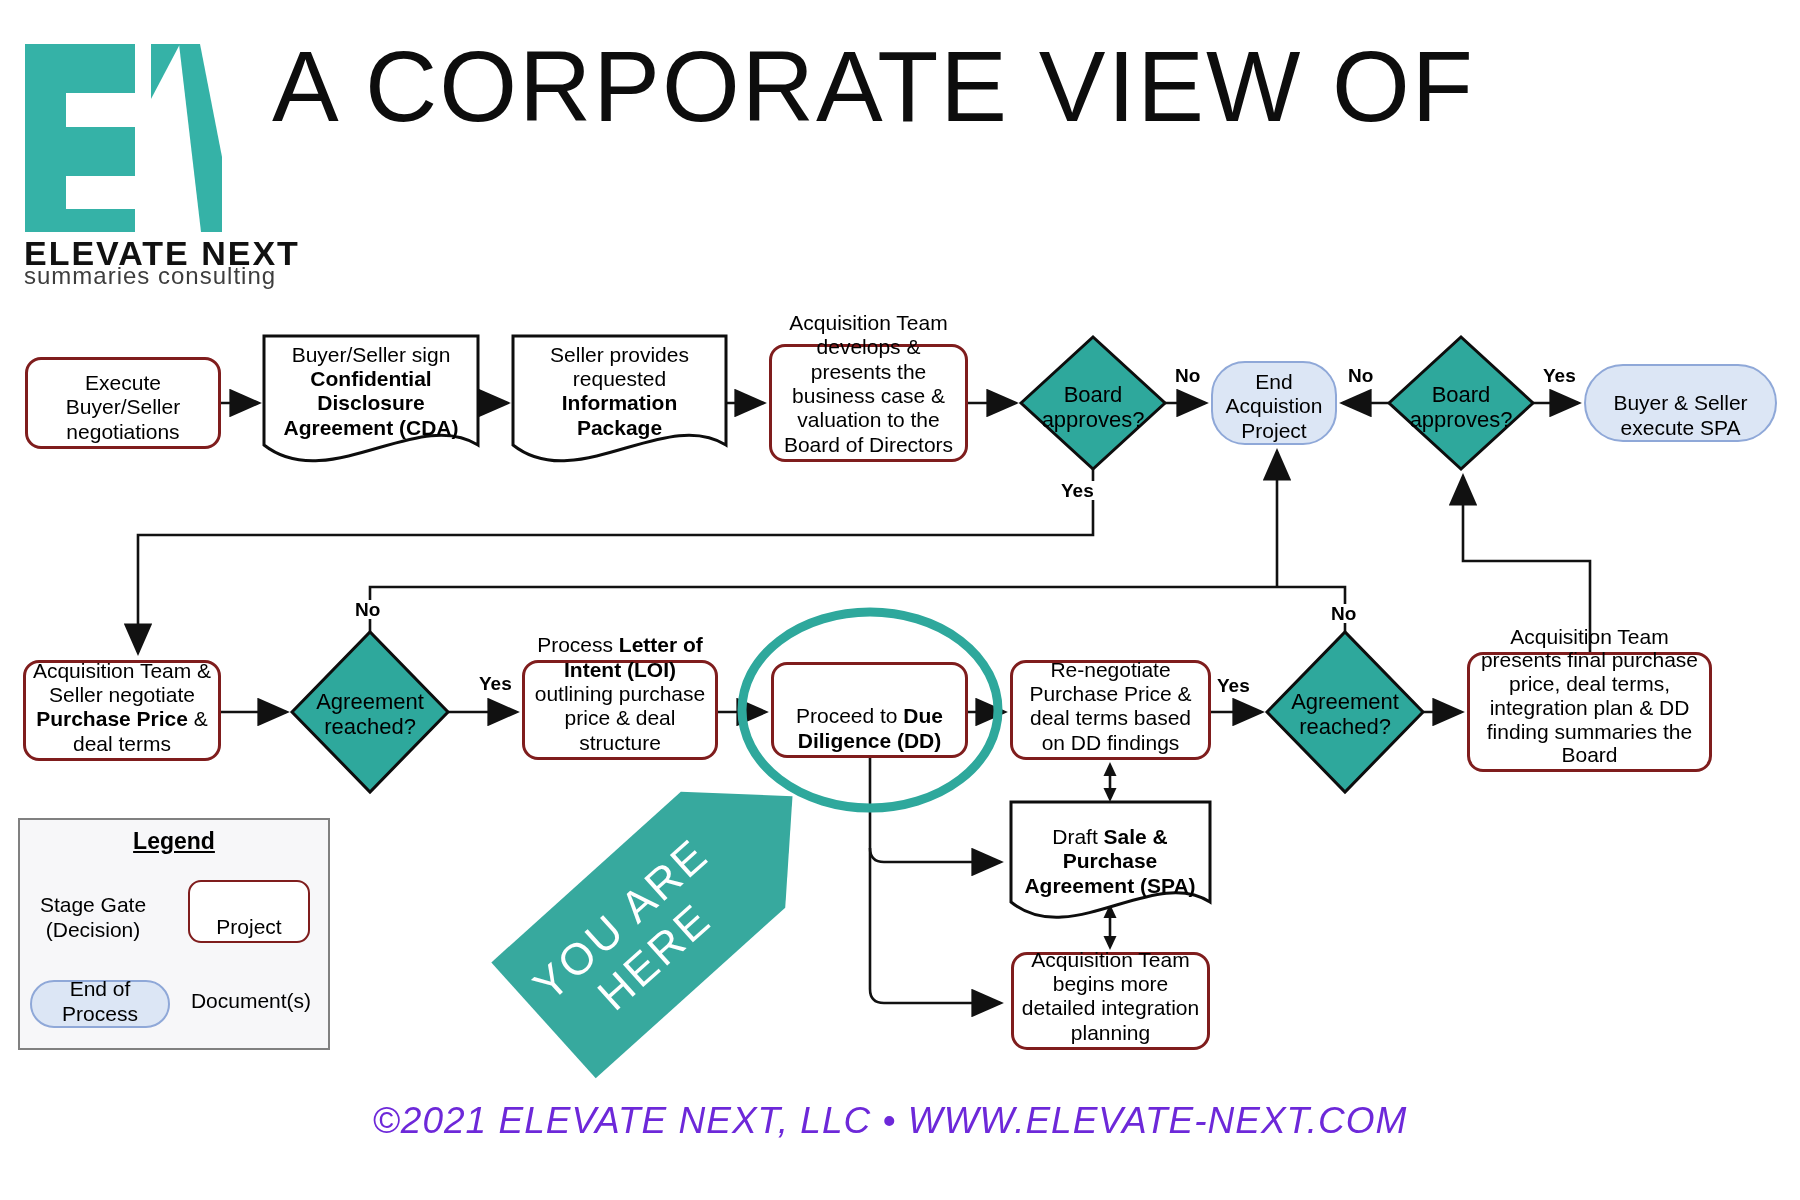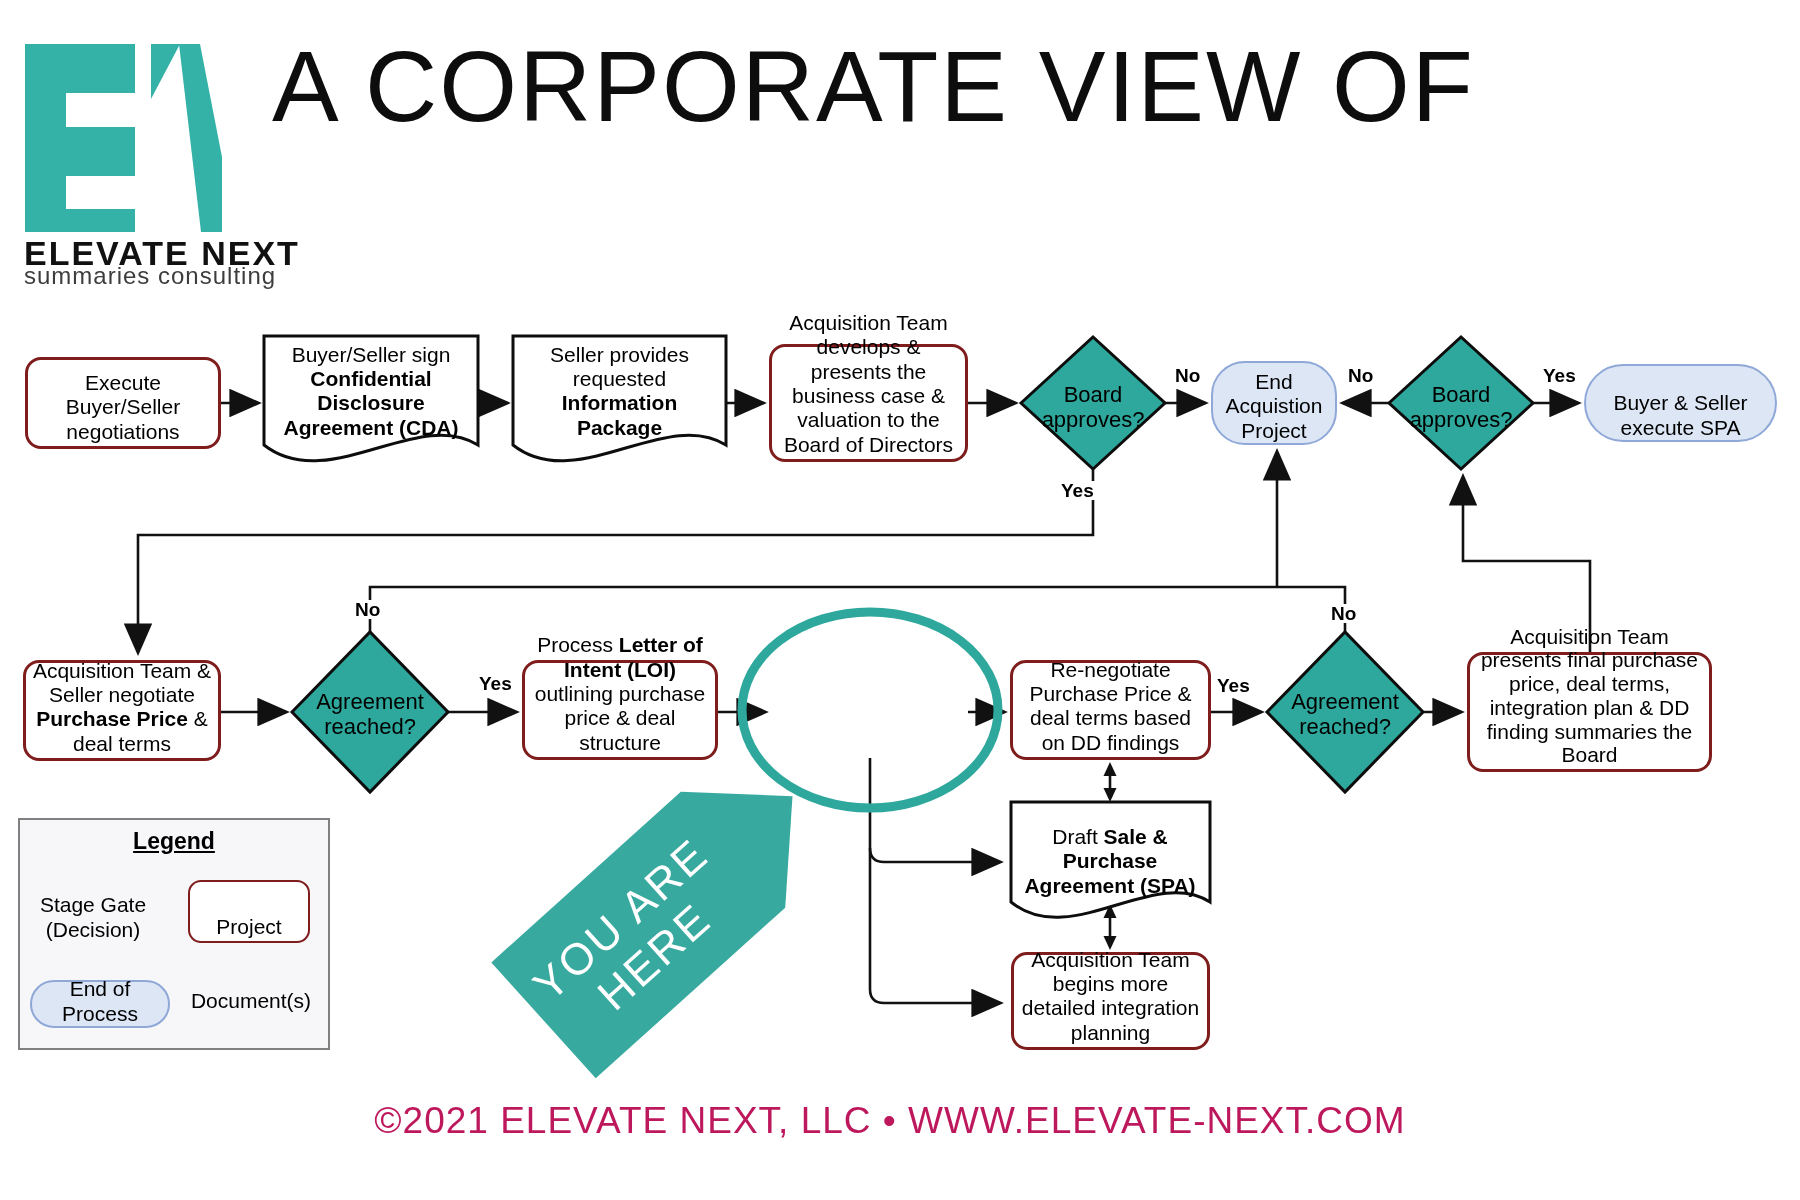--- a/index.html
+++ b/index.html
@@ -19,21 +19,21 @@
   .stad{background:#dce6f5;border:2.5px solid #8fa8d8;box-sizing:border-box;}
   .plain{background:transparent;border:none;}
   .lbl{position:absolute;font-size:19px;font-weight:600;background:#fff;padding:0 3px;line-height:1;}
   
   .legend-panel{position:absolute;left:18px;top:818px;width:312px;height:232px;background:#f7f7f9;
                 border:2px solid #808080;box-sizing:border-box;}
   .legend-title{position:absolute;left:18px;top:828px;width:312px;text-align:center;font-size:23px;
                 font-weight:700;text-decoration:underline;}
   
   .footer{position:absolute;left:0;top:1100px;width:1780px;text-align:center;font-size:37px;
-          font-weight:300;letter-spacing:1px;color:#be185d;}
+          font-weight:300;letter-spacing:1px;color:#6d28d9;font-style:italic;}
 </style>
 </head>
 <body>
 
 <div id="stage">
 
   <svg class="layer" width="1800" height="1200" viewBox="0 0 1800 1200">
     <defs>
       <marker id="ah" markerWidth="13" markerHeight="11" refX="11" refY="5.5" orient="auto">
         <path d="M0,0 L12.5,5.5 L0,11 Z" fill="#111"></path>
@@ -154,20 +154,23 @@
   </div>
 
   <div class="node plain" style="left:295px;top:684px;width:150px;height:56px;font-size:22px;">
     <div>Agreement reached?</div>
   </div>
 
   <div class="node proc" style="left:522px;top:660px;width:196px;height:100px;">
     <div><span>Process </span><span class="b">Letter of Intent (LOI)</span><span> outlining purchase price &amp; deal structure</span></div>
   </div>
 
+  <div class="node proc" style="left:771px;top:662px;width:197px;height:96px;">
+    <div><span>Proceed to </span><span class="b">Due Diligence (DD)</span></div>
+  </div>
 
   <div class="node proc" style="left:1010px;top:660px;width:201px;height:100px;">
     <div><span>Re-negotiate Purchase Price &amp; deal terms based on DD findings</span></div>
   </div>
 
   <div class="node plain" style="left:1270px;top:684px;width:150px;height:56px;font-size:22px;">
     <div>Agreement reached?</div>
   </div>
 
   <div class="node proc" style="left:1467px;top:652px;width:245px;height:120px;font-size:21px;line-height:1.13;">

